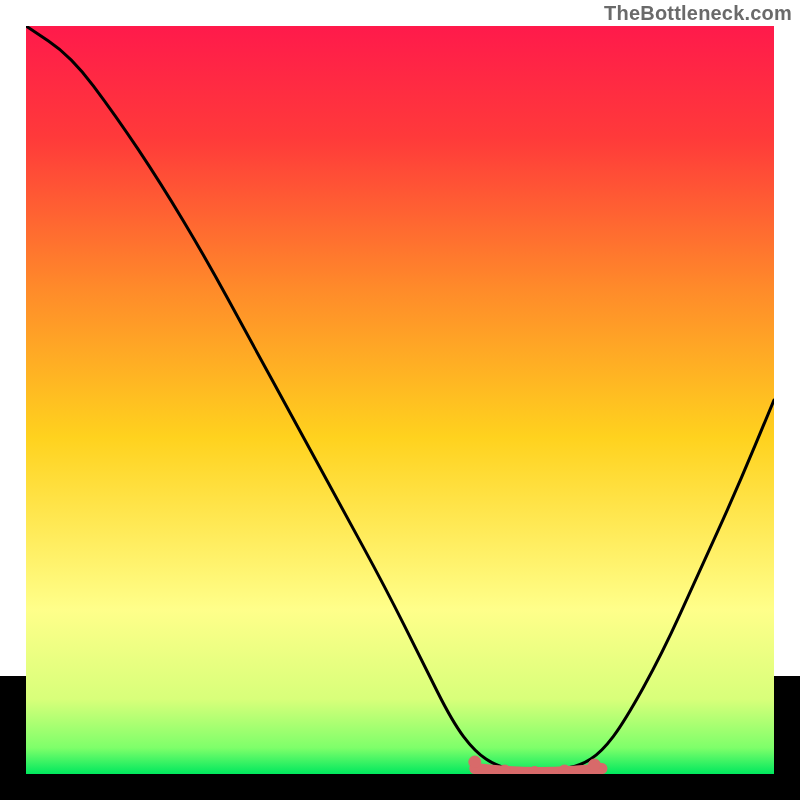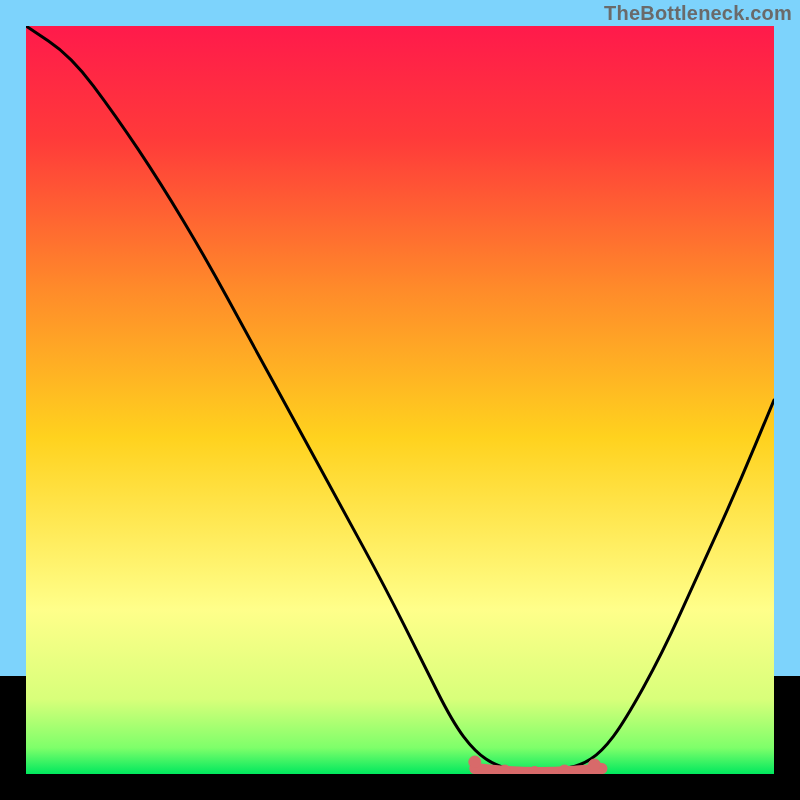--- a/index.html
+++ b/index.html
@@ -9,21 +9,21 @@
     height: 800px;
     background: #000;
     overflow: hidden;
   }
   .frame {
     position: absolute;
     left: 0;
     top: 0;
     width: 800px;
     height: 676px;
-    background: #7dd3fc;
+    background: #ffffff;
   }
   .plot {
     position: absolute;
     left: 26px;
     top: 26px;
     width: 748px;
     height: 748px;
     overflow: hidden;
   }
   .plot svg {

